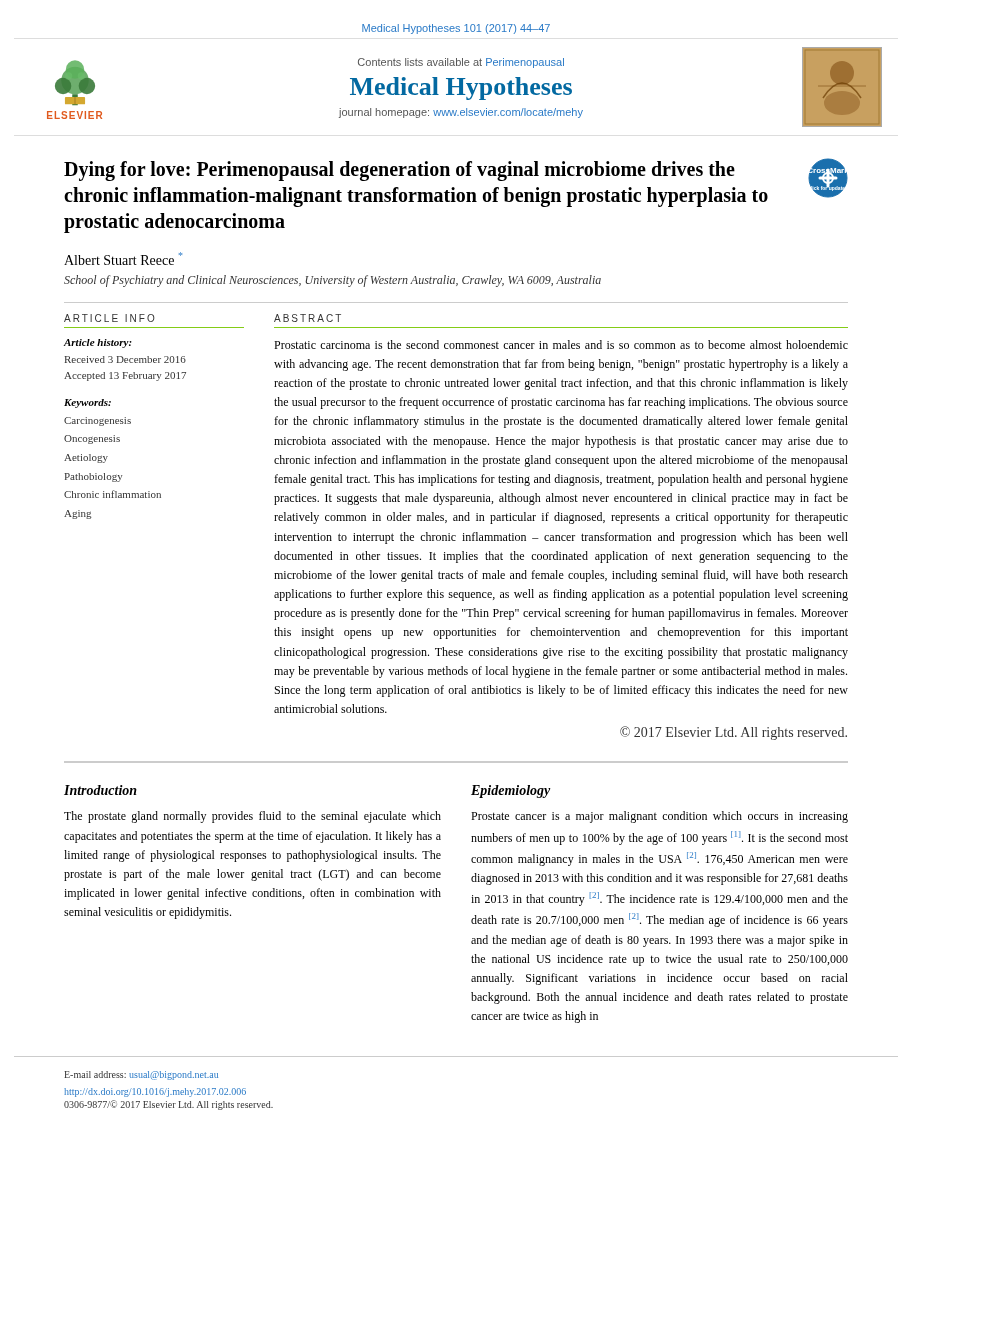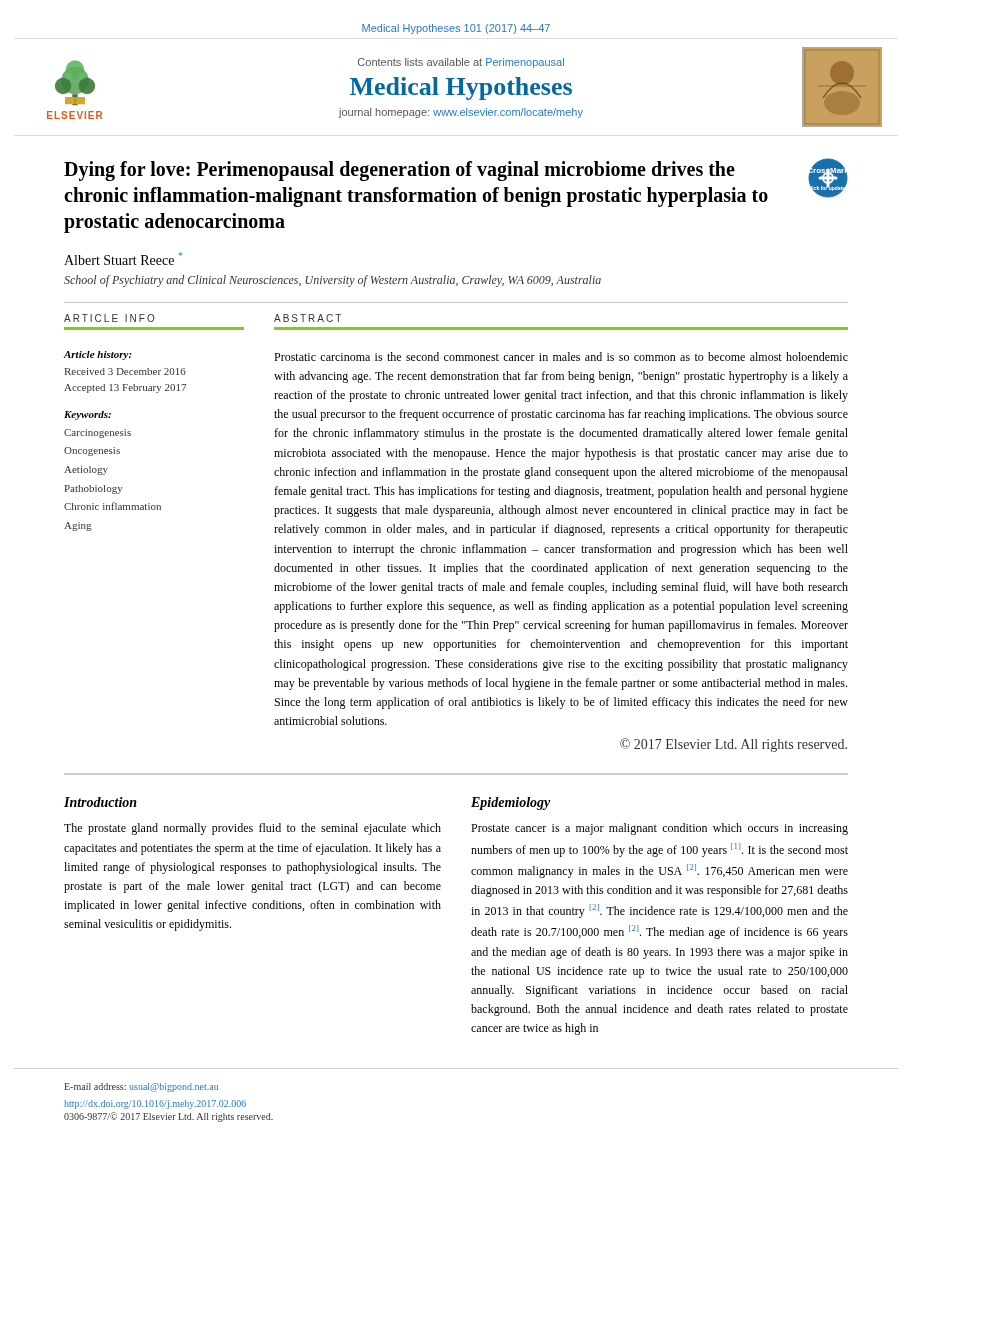--- a/index.html
+++ b/index.html
@@ -146,23 +146,23 @@
     }
     .col-right {
       flex: 1;
     }
 
     .section-label {
       font-size: 10px;
       letter-spacing: 2px;
       text-transform: uppercase;
       color: #333;
-      border-bottom: 3px solid #84cc16;
+      border-bottom: 1px solid #84cc16;
       padding-bottom: 3px;
-      margin-bottom: 18px;
+      margin-bottom: 8px;
       font-family: Arial, sans-serif;
     }
 
     .article-history-label {
       font-size: 11px;
       font-style: italic;
       font-weight: bold;
       margin-bottom: 3px;
     }
     .article-history-item {

